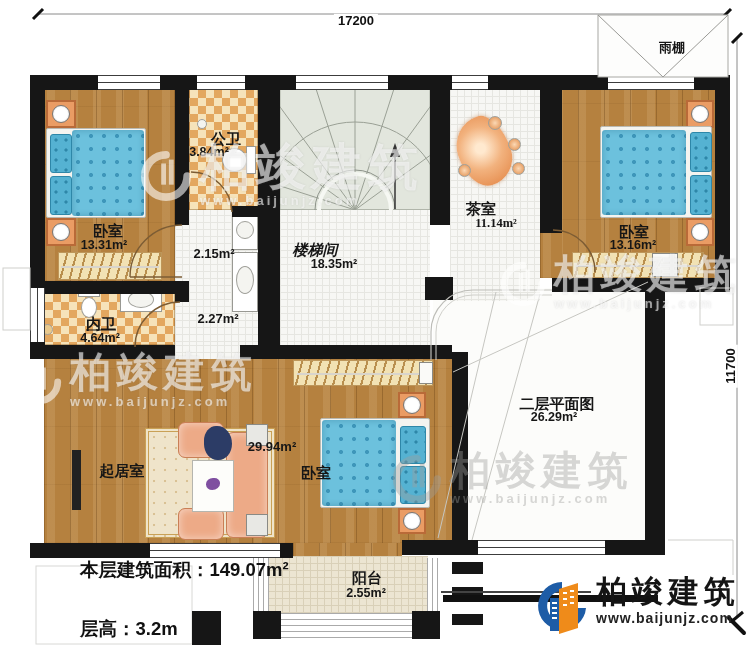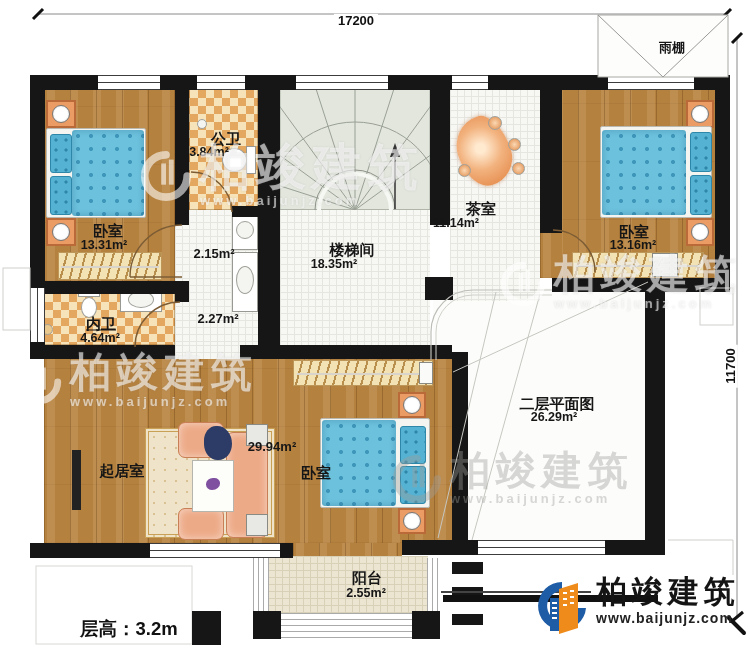--- a/index.html
+++ b/index.html
@@ -237,24 +237,24 @@
     <rect x="452" y="614" width="31" height="11" fill="#161616"></rect>
     <rect x="192" y="611" width="29" height="34" fill="#161616"></rect>
     <rect x="253" y="611" width="28" height="28" fill="#161616"></rect>
     <rect x="412" y="611" width="28" height="28" fill="#161616"></rect>
   </svg>
 
   <div class="lbl" style="left:108px;top:230px;">卧室</div>
   <div class="lbl area" style="left:104px;top:245px;">13.31m²</div>
   <div class="lbl" style="left:226px;top:138px;">公卫</div>
   <div class="lbl area" style="left:209px;top:152px;text-align:right;">3.84m²</div>
-  <div class="lbl" style="left:352px;top:249px;">楼梯间</div>
+  <div class="lbl" style="left:315px;top:249px;font-style:italic;">楼梯间</div>
   <div class="lbl area" style="left:334px;top:264px;">18.35m²</div>
   <div class="lbl" style="left:481px;top:208px;">茶室</div>
-  <div class="lbl area" style="left:456px;top:223px;">11.14m²</div>
+  <div class="lbl area" style="left:496px;top:223px;font-family:Liberation Serif, serif;">11.14m²</div>
   <div class="lbl" style="left:634px;top:231px;">卧室</div>
   <div class="lbl area" style="left:633px;top:245px;">13.16m²</div>
   <div class="lbl" style="left:101px;top:323px;text-decoration:underline;">内卫</div>
   <div class="lbl area" style="left:100px;top:338px;">4.64m²</div>
   <div class="lbl small" style="left:214px;top:253px;">2.15m²</div>
   <div class="lbl small" style="left:218px;top:318px;">2.27m²</div>
   <div class="lbl" style="left:122px;top:470px;">起居室</div>
   <div class="lbl small" style="left:272px;top:446px;">29.94m²</div>
   <div class="lbl" style="left:316px;top:472px;">卧室</div>
   <div class="lbl" style="left:557px;top:403px;">二层平面图</div>
@@ -304,20 +304,23 @@
       <path d="M27 5 A22 22 0 1 0 49 27" fill="none" stroke="currentColor" stroke-width="8" stroke-linecap="round"></path>
       <rect x="22" y="14" width="5" height="22" fill="currentColor"></rect>
         <rect x="30" y="10" width="5" height="26" fill="currentColor"></rect>
     </svg>
     <div>
         <div class="big" style="font-size:41px;">柏竣建筑</div>
          <div class="url">www.baijunjz.com</div>
       </div>
   </div>
 
+  <div class="foot" style="left:80px;top:557px;">
+    <span>本层建筑面积：</span><span>149.07m²</span>
+  </div>
   <div class="foot" style="left:80px;top:616px;">
     <span>层高：</span><span>3.2m</span>
   </div>
 
   <div class="abs" style="left:441px;top:591px;width:150px;height:2px;background:#444;"></div>
   <div class="abs" style="left:443px;top:595px;width:215px;height:7px;background:#111;"></div>
 
   <div class="brand" style="left:534px;top:576px;">
     <svg width="56" height="62" viewBox="0 0 56 62">
       <path d="M28 6 A24 24 0 1 0 52 32 L43 32 A15 15 0 1 1 28 15 Z" fill="#1e5ca6"></path>

